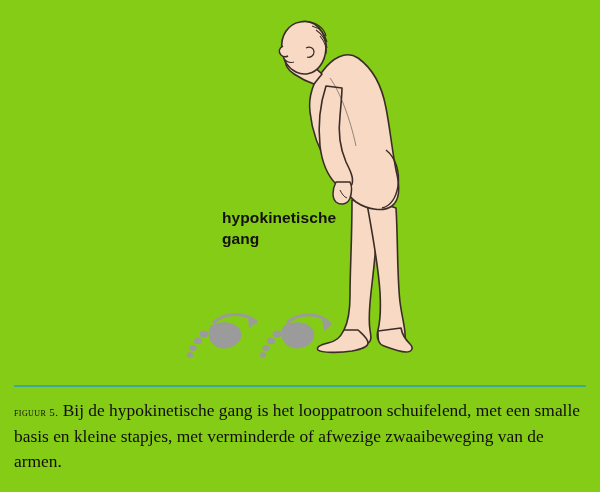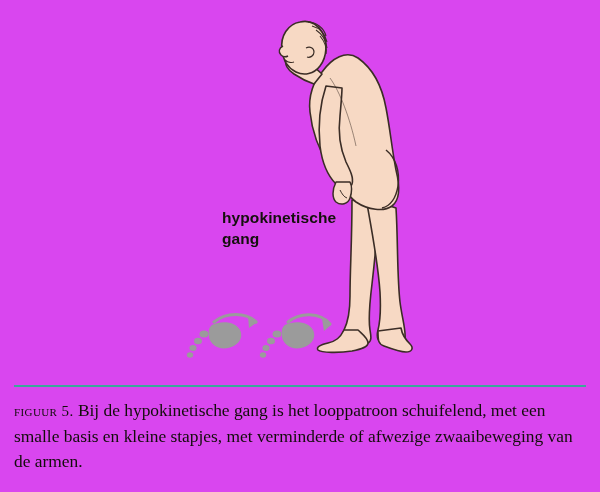--- a/index.html
+++ b/index.html
@@ -10,21 +10,21 @@
     width: 600px;
     height: 492px;
     background: #ffffff;
     font-family: "Liberation Serif", serif;
     overflow: hidden;
   }
   #page {
     position: relative;
     width: 600px;
     height: 492px;
-    background: #d946ef;
+    background: #84cc16;
   }
   #figure-area {
     position: absolute;
     left: 0;
     top: 0;
     width: 600px;
     height: 378px;
   }
   #figure-svg {
     position: absolute;
@@ -57,21 +57,21 @@
     top: 398px;
     width: 576px;
     font-family: "Liberation Serif", serif;
     font-size: 17.4px;
     color: #120d0a;
     line-height: 1.47;
     text-align: left;
   }
   .caption-lead {
     font-variant: small-caps;
-    font-size: 15px;
+    font-size: 11px;
     letter-spacing: 0.4px;
   }
 </style>
 </head>
 <body>
 
 <div id="page">
 
   <div id="figure-area">
 

